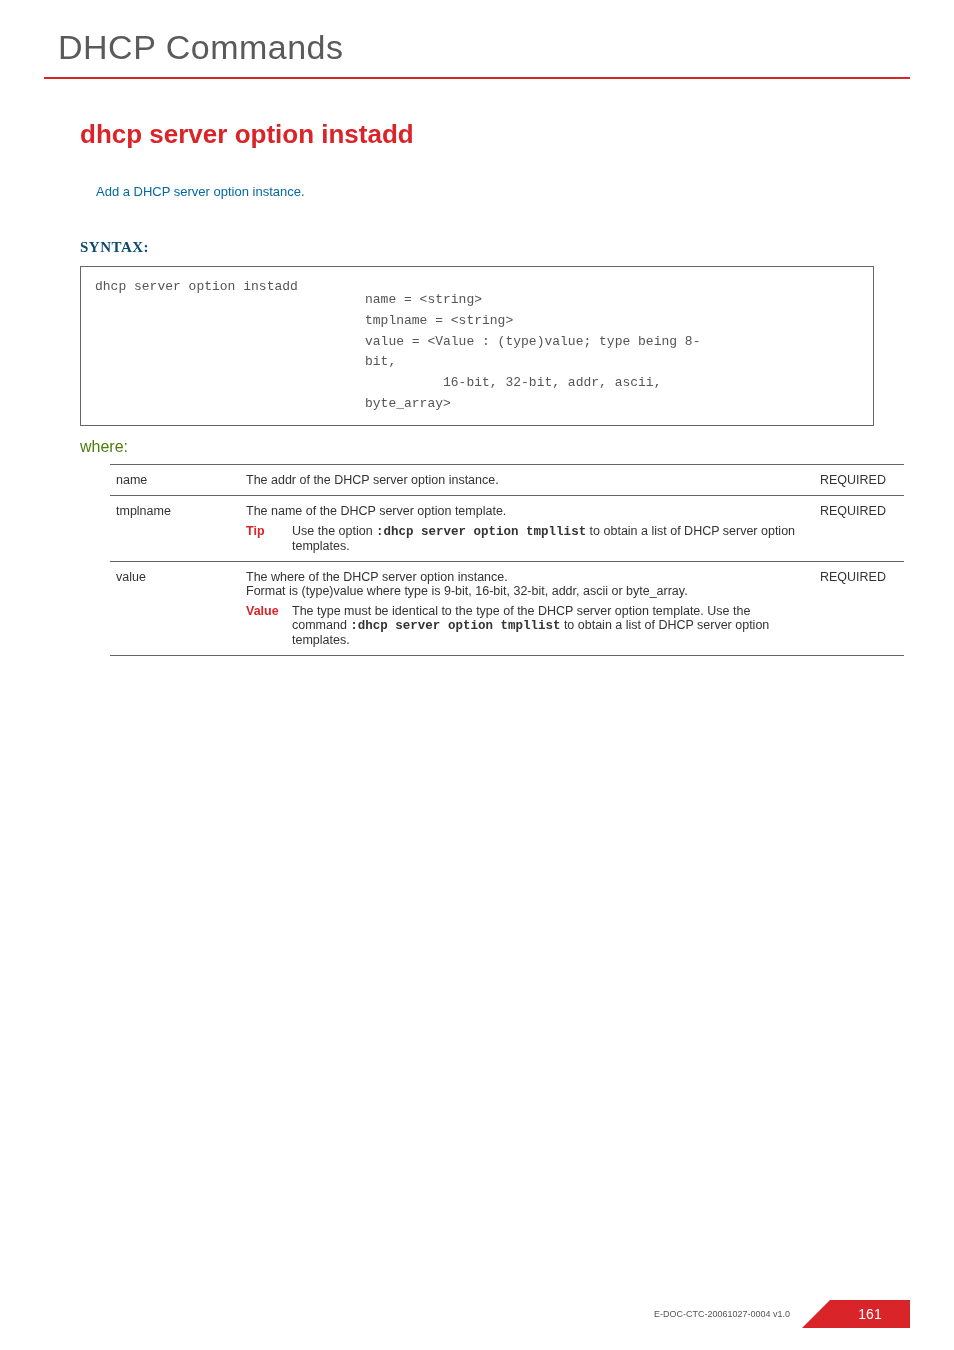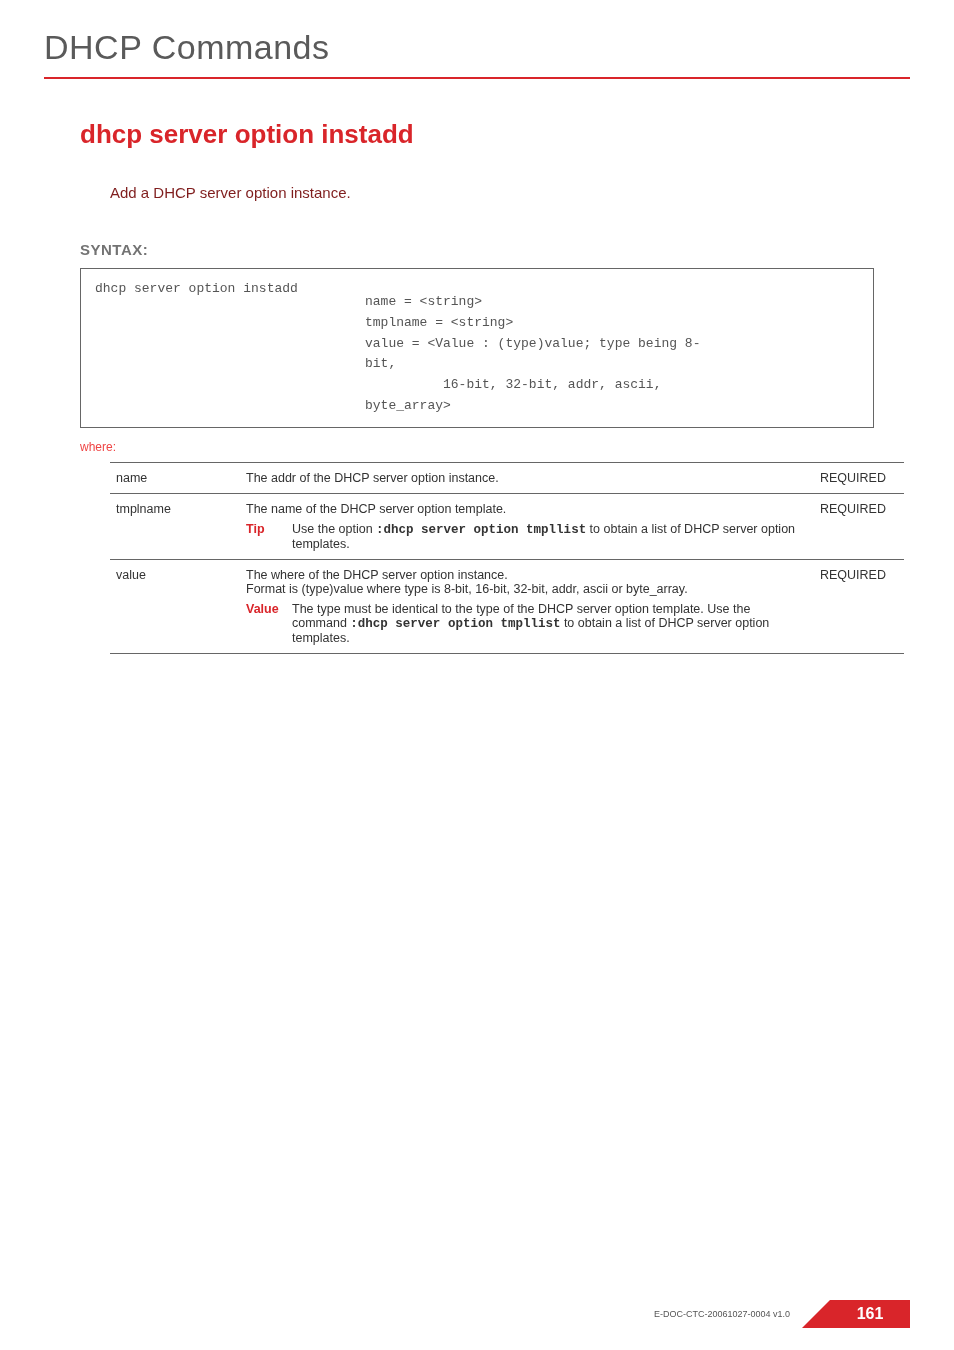--- a/index.html
+++ b/index.html
@@ -10,63 +10,65 @@
     font-family: Arial, Helvetica, sans-serif;
     color: #333333;
     position: relative;
   }
   .header-title {
     font-size: 34px;
     font-weight: 300;
     color: #5a5a5a;
     padding: 28px 0 0 44px;
     letter-spacing: 0.5px;
+    margin-left: 14px;
   }
   .hr-red {
     height: 2px;
     background: #d9252a;
     margin: 10px 44px 0 44px;
   }
   .content {
     padding: 40px 80px 0 80px;
   }
   .cmd-title {
     color: #d9252a;
     font-size: 26px;
     font-weight: bold;
     margin-bottom: 34px;
   }
   .desc {
-    font-size: 15px;
-    color: #7f1d1d;
-    margin-left: 30px;
+    font-size: 13px;
+    color: #0369a1;
+    margin-left: 16px;
     margin-bottom: 40px;
   }
   .syntax-label {
-    color: #737373;
+    color: #0c4a6e;
     font-size: 15px;
     font-weight: bold;
     letter-spacing: 0.5px;
     margin-bottom: 10px;
+    font-family: Liberation Serif, serif;
   }
   .code-box {
     border: 1px solid #666;
     padding: 10px 14px;
     font-family: "Courier New", monospace;
     font-size: 13px;
     color: #555;
     display: flex;
     margin-bottom: 12px;
     line-height: 1.6;
   }
   .code-left { width: 270px; }
   .code-right { flex: 1; white-space: pre; margin-top: 13px; }
   .where {
-    font-size: 12px;
-    color: #ef4444;
+    font-size: 16px;
+    color: #4d7c0f;
     margin-bottom: 8px;
   }
   table.params {
     width: 100%;
     margin-left: 30px;
     border-collapse: collapse;
     font-size: 12.5px;
     color: #333;
   }
   table.params td {
@@ -98,22 +100,22 @@
   .page-badge {
     position: relative;
     height: 28px;
     width: 120px;
   }
   .page-badge .bar {
     position:absolute; right:0; top:0;
     width: 80px; height:28px;
     background:#d9252a;
     color:#fff;
-    font-weight:bold;
-    font-size:16px;
+    font-weight:normal;
+    font-size:14px;
     display:flex; align-items:center; justify-content:center;
   }
   .page-badge .tri {
     position:absolute;
     right:80px; top:0;
     width:0; height:0;
     border-top: 28px solid transparent;
     border-right: 28px solid #d9252a;
   }
 </style>
@@ -157,21 +159,21 @@
             <span>Use the option </span><span class="mono">:dhcp server option tmpllist</span><span> to obtain a list of DHCP server option templates.</span>
           </span>
         </div>
       </td>
       <td class="c3">REQUIRED</td>
     </tr>
     <tr>
       <td class="c1">value</td>
       <td>
         <div>The where of the DHCP server option instance.</div>
-        <div>Format is (type)value where type is 8-bit, 16-bit, 32-bit, addr, ascii or byte_array.</div>
+        <div>Format is (type)value where type is 9-bit, 16-bit, 32-bit, addr, ascii or byte_array.</div>
         <div class="note-row">
           <span class="note-label">Value</span>
           <span class="note-text">
             <span>The type must be identical to the type of the DHCP server option template. Use the command </span><span class="mono">:dhcp server option tmpllist</span><span> to obtain a list of DHCP server option templates.</span>
           </span>
         </div>
       </td>
       <td class="c3">REQUIRED</td>
     </tr>
   </tbody>

